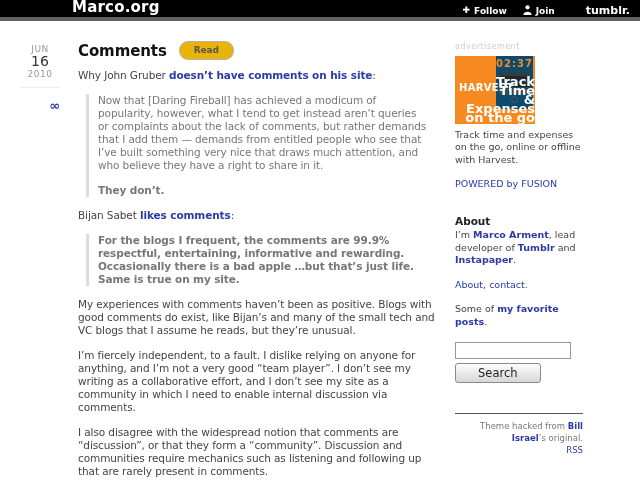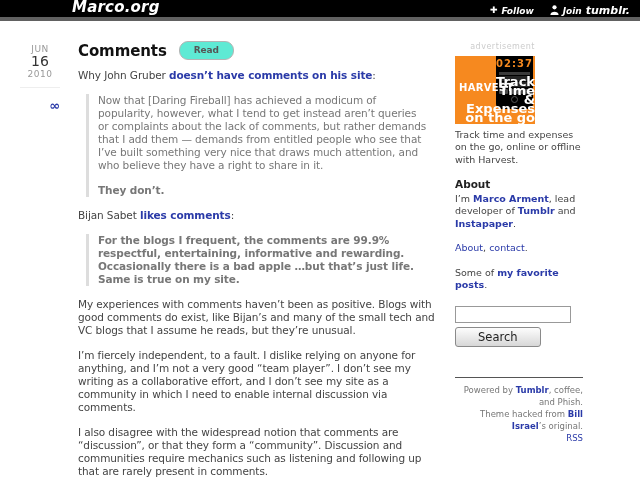--- a/index.html
+++ b/index.html
@@ -1,57 +1,57 @@
 <!DOCTYPE html>
 <html><head>
 <meta charset="utf-8">
 <style>
   * { margin:0; padding:0; box-sizing:border-box; }
   html,body { width:640px; height:480px; overflow:hidden; background:#fff;
     font-family:"DejaVu Sans","Liberation Sans",sans-serif; }
   .screen { position:relative; width:640px; height:480px; background:#fff; }
 
   
-  .topbar { position:relative; height:21px; background:#000; border-bottom:4px solid #616161;font-style:italic; }
+  .topbar { position:relative; height:21px; background:#000; border-bottom:4px solid #616161; }
   .blog-title { position:absolute; left:72px; bottom:1px; color:#fff; font-weight:bold;
     font-size:15px; letter-spacing:0.2px; cursor:pointer; }
   .topbar-controls { position:absolute; right:10px; top:4px; display:flex; align-items:center;
     gap:16px; color:#fff; font-size:9px; font-weight:bold; }
   .tb-btn { display:flex; align-items:center; gap:4px; cursor:pointer; color:#fff; text-decoration:none; }
   .plus-icon { font-size:9px; line-height:9px; }
-  .join-brand { font-size:11px; }
+  .join-brand { font-size:11px;margin-left:27px; }
 
   
   .content { display:flex; padding:20px 0 0 20px; }
   .datecol { width:58px; flex:0 0 58px; padding-top:3px; }
   .datebox { width:40px; text-align:center; padding-bottom:8px; border-bottom:1px solid #eee; }
   .date-month,.date-year { font-size:9px; color:#999; letter-spacing:0.5px; }
   .date-day { font-size:14px; color:#333; line-height:15px; }
   .permalink { display:block; width:40px; text-align:right; margin-top:10px; color:#2a3aa8;
     font-size:13px; font-weight:bold; text-decoration:none; }
 
   
   .post { width:362px; flex:0 0 362px; margin-right:15px; color:#444;
     font-size:10.5px; line-height:13px; letter-spacing:-0.1px; }
   .post-head { display:flex; align-items:center; margin-bottom:9px; }
   .post-title { font-size:15px; line-height:16px; color:#111; font-weight:bold; }
   .read-badge { margin-left:12px; font-size:9px; font-weight:bold; color:#555;
-    border:1px solid #b4b4b4; border-radius:9px; padding:2px 14px; background:#5eead4; cursor:pointer; }
+    border:1px solid #b4b4b4; border-radius:9px; padding:2px 14px; background:#eab308; cursor:pointer; }
   .post p { margin-bottom:12px; }
   .post blockquote { margin:0 12px 12px 8px; padding-left:9px; border-left:3px solid #ddd; color:#777; }
   .post blockquote p { margin-bottom:12px; }
   .post blockquote p:last-child { margin-bottom:0;font-weight:bold; }
   a.blink { color:#2a3aa8; font-weight:bold; text-decoration:none; cursor:pointer; }
   a.plainlink { color:#2a3aa8; text-decoration:none; cursor:pointer; }
 
   
   .sidebar { width:128px; flex:0 0 128px; font-size:9.5px; line-height:12.5px; color:#444; padding-top:0; }
-  .ad-label { width:80px; text-align:right; font-size:8px; color:#ccc; letter-spacing:0.5px; margin-bottom:2px; }
+  .ad-label { width:80px; text-align:left; font-size:8px; color:#ccc; letter-spacing:0.5px; margin-bottom:2px; }
   .ad { position:relative; width:80px; height:68px; background:#f6891f; overflow:hidden; cursor:pointer; }
-  .ad-phone { position:absolute; top:0; right:2px; width:37px; height:53px; background:#000000;
+  .ad-phone { position:absolute; top:0; right:2px; width:37px; height:53px; background:#0c4a6e;
     border-radius:0 0 5px 5px; }
   .ad-timer { color:#f6891f; font-weight:bold; font-size:10px; letter-spacing:1px;
     text-align:center; padding-top:2px; }
   .ad-row1 { height:3px; background:#3a3a3a; margin:2px 3px 1px 3px; }
   .ad-row2 { height:5px; background:#262626; margin:1px 3px; }
   .ad-keys { display:flex; gap:2px; margin:2px 3px; }
   .ad-key { width:9px; height:5px; background:#4a4a4a; border-radius:1px; }
   .ad-home { width:7px; height:7px; border:1px solid #555; border-radius:50%; margin:2px auto 0 auto; }
   .ad-brand { position:absolute; left:4px; top:26px; color:#fff; font-weight:bold; font-size:10px;
     letter-spacing:0.3px; }
@@ -154,33 +154,33 @@
           </div>
           <div class="ad-home"></div>
         </div>
         <div class="ad-brand">HARVEST</div>
         <div class="ad-tagline">
           <span>Track Time</span><br>
           <span>&amp; Expenses on the go</span>
         </div>
       </div>
       <p class="ad-desc">Track time and expenses on the go, online or offline with Harvest.</p>
+      <a class="plainlink powered">POWERED by FUSION</a>
 
       <h2 class="about-head">About</h2>
       <p class="about-text"><span>I’m </span><a class="blink">Marco Arment</a><span>, lead developer of </span><a class="blink">Tumblr</a><span> and </span><a class="blink">Instapaper</a><span>.</span></p>
 
       <p><a class="plainlink">About</a><span>, </span><a class="plainlink">contact</a><span>.</span></p>
 
       <p><span>Some of </span><a class="blink">my favorite posts</a><span>.</span></p>
 
       <input class="search-input" type="text" style="">
       <button class="search-btn">Search</button>
 
       <div class="side-footer">
         <hr>
-        <p><span>Powered by </span><a class="blink">Tumblr</a><span>, coffee, and Phish.</span></p>
         <p><span>Theme hacked from </span><a class="blink">Bill Israel</a><span>’s original.</span></p>
         <p class="rss-line"><a class="plainlink">RSS</a></p>
       </div>
 
     </aside>
   </div>
 </div>
 
 </body></html>

